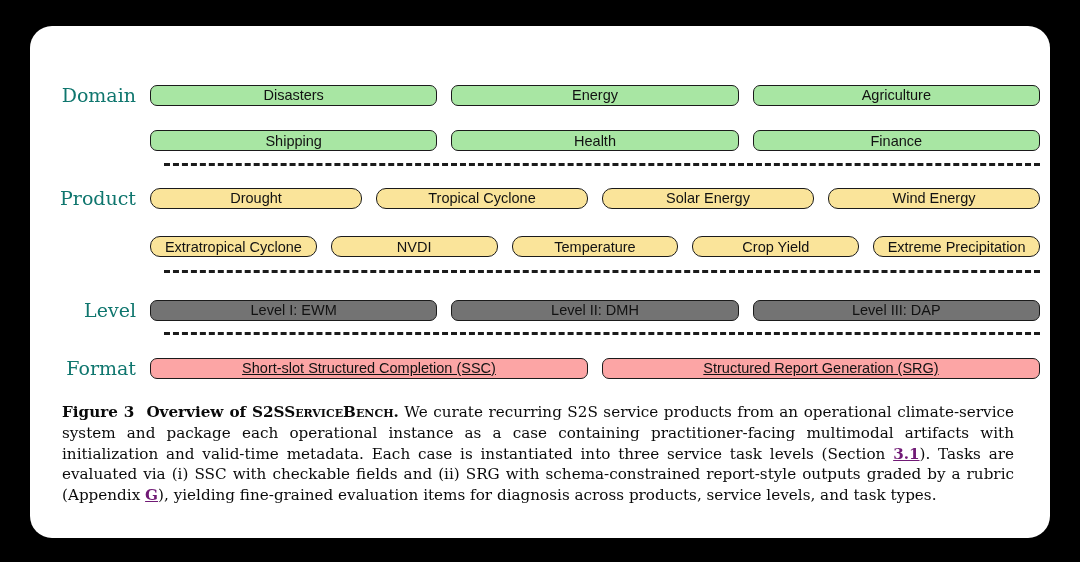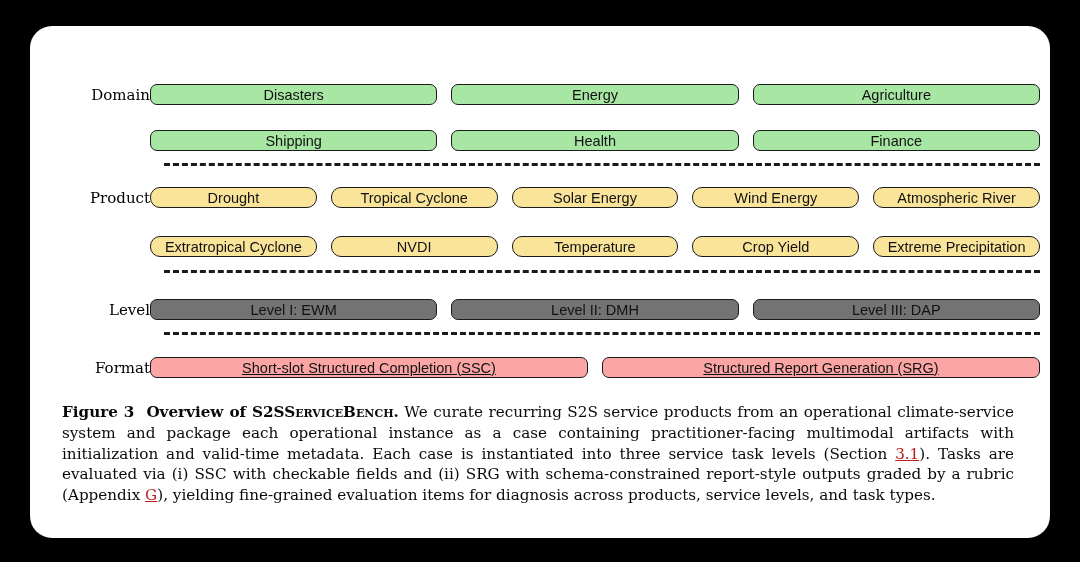--- a/index.html
+++ b/index.html
@@ -42,23 +42,24 @@
     position: absolute;
     left: 0;
     width: 1000px;
     display: flex;
     align-items: center;
   }
   .row-label {
     width: 110px;
     flex: 0 0 110px;
     text-align: right;
+    padding-right: 14px;
     box-sizing: border-box;
-    font-size: 15px;
-    color: #000000;
+    font-size: 19px;
+    color: #0f766e;
     font-family: "DejaVu Serif", serif;
   }
   .row-items {
     flex: 1 1 auto;
     display: flex;
     gap: 14px;
   }
   .chip {
     flex: 1 1 0;
     height: 21px;
@@ -95,21 +96,21 @@
     line-height: 1.37;
     color: #0a0a0a;
     text-align: justify;
   }
   .caption b { font-weight: bold; }
   .sc {
     font-variant: small-caps;
     font-weight: bold;
     margin-top: 13px;
   }
-  .ref { color: #b91c1c; }
+  .ref { color: #701a75; font-weight: bold; }
 </style>
 </head>
 <body>
 
 <div class="page">
   <div class="card">
 
     <div class="figure-area">
 
       <div class="row" style="top:46px;">
@@ -131,21 +132,20 @@
 
       <div class="divider" style="top:125px;"></div>
 
       <div class="row" style="top:149px;">
         <div class="row-label">Product</div>
         <div class="row-items">
           <div class="chip product">Drought</div>
           <div class="chip product">Tropical Cyclone</div>
           <div class="chip product">Solar Energy</div>
           <div class="chip product">Wind Energy</div>
-          <div class="chip product">Atmospheric River</div>
         </div>
       </div>
       <div class="row" style="top:198px;">
         <div class="row-label"></div>
         <div class="row-items">
           <div class="chip product">Extratropical Cyclone</div>
           <div class="chip product">NVDI</div>
           <div class="chip product">Temperature</div>
           <div class="chip product">Crop Yield</div>
           <div class="chip product">Extreme Precipitation</div>

